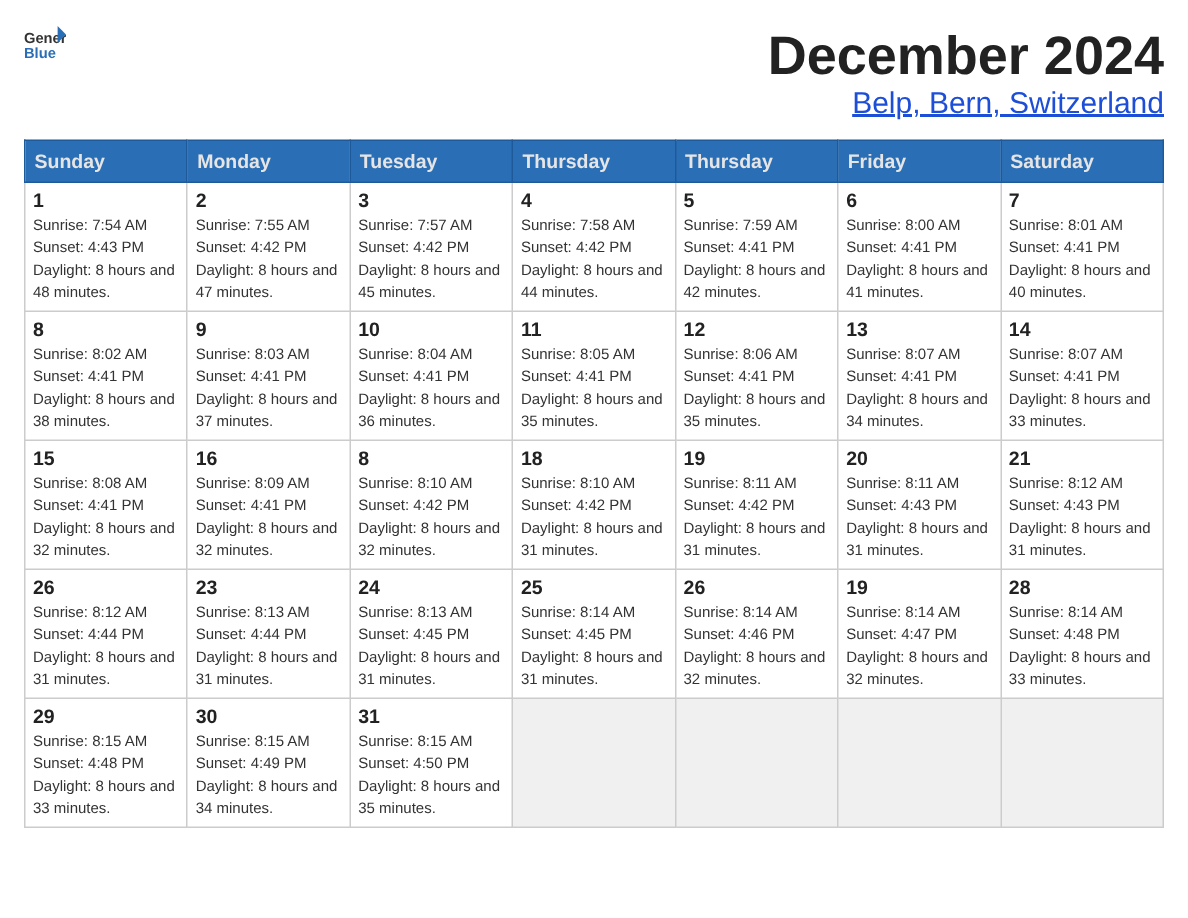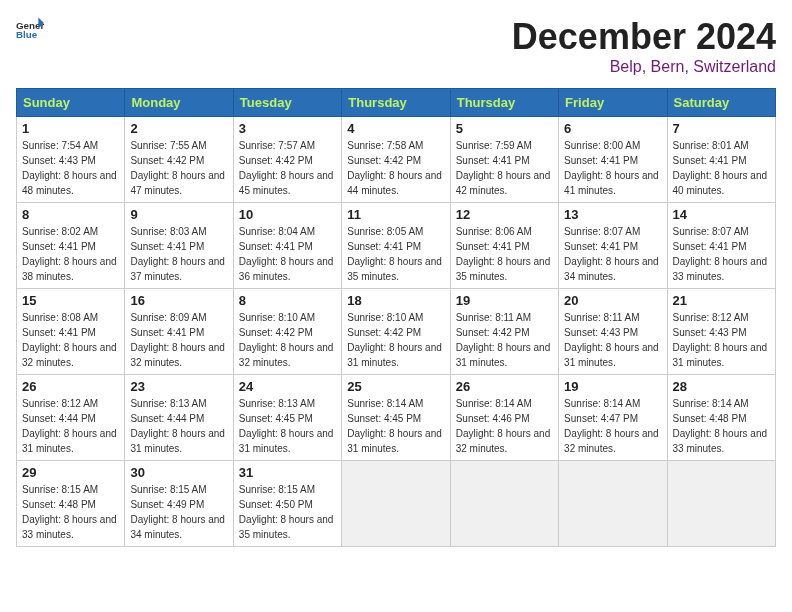--- a/index.html
+++ b/index.html
@@ -28,31 +28,32 @@
     .title-area {
       text-align: right;
     }
     .month-title {
       font-size: 36px;
       font-weight: bold;
       color: #222;
       margin-left: 32px;
     }
     .location-title {
-      font-size: 16px;
-      color: #701a75;
+      font-size: 20px;
+      color: #1d4ed8;
+      text-decoration: underline;
     }
     table {
       width: 100%;
       border-collapse: collapse;
       table-layout: fixed;
     }
     th {
       background-color: #2a6eb5;
-      color: #bef264;
+      color: #e5e5e5;
       text-align: left;
       padding: 6px 6px;
       font-size: 13px;
       font-weight: bold;
       border: 1px solid #1e5a9a;
     }
     td {
       border: 1px solid #ccc;
       vertical-align: top;
       padding: 4px 5px;

